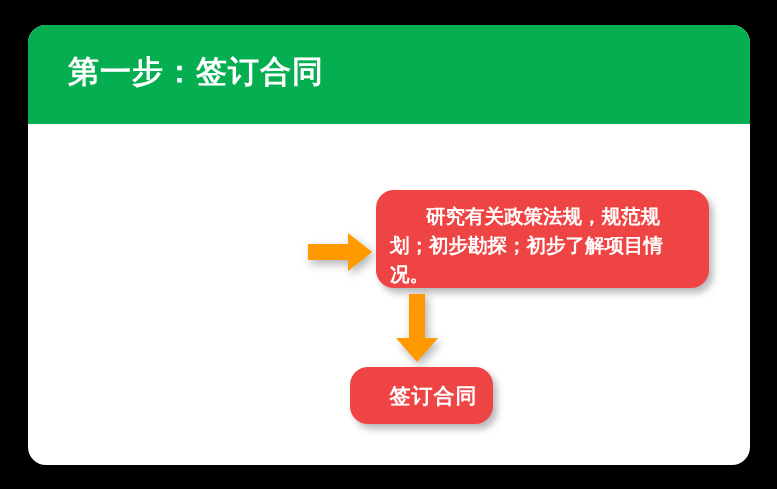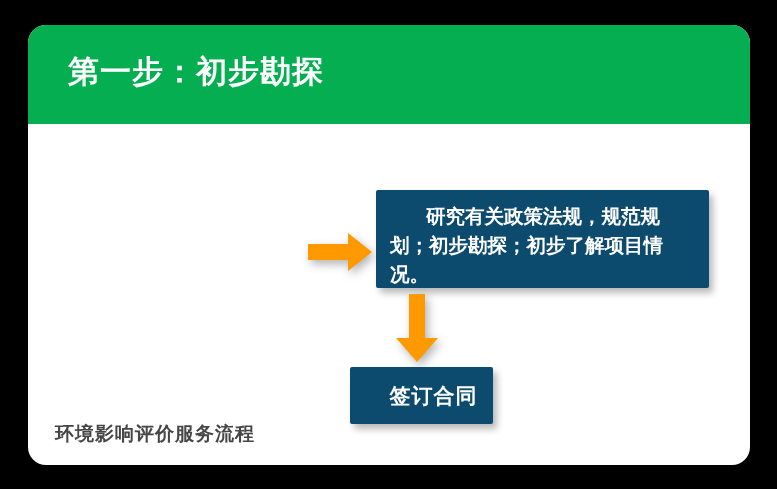--- a/index.html
+++ b/index.html
@@ -59,22 +59,22 @@
   #diagram-area {
     position: absolute;
     left: 0;
     top: 99px;
     width: 722px;
     height: 341px;
   }
 
   .flow-box {
     position: absolute;
-    background: #0c4a6e;
-    border-radius: 2px;
+    background: #ef4444;
+    border-radius: 18px;
     box-sizing: border-box;
     color: #ffffff;
     font-weight: bold;
     box-shadow: 4px 5px 7px rgba(0,0,0,0.28);
   }
 
   
   #box-initial-contact {
     left: 48px;
     top: 98px;
@@ -143,21 +143,21 @@
   }
 </style>
 </head>
 <body>
 
 <div id="slide-canvas">
 
   <div id="slide-card">
 
     <div id="header-band">
-      <div id="header-title">第一步：初步勘探</div>
+      <div id="header-title">第一步：签订合同</div>
     </div>
 
     <div id="diagram-area">
 
 
       <div class="arrow" id="arrow-right">
         <svg width="64" height="40" viewBox="0 0 64 40" xmlns="http://www.w3.org/2000/svg">
           <polygon points="0,12 40,12 40,1 64,20 40,39 40,28 0,28" fill="#FF9900"></polygon>
         </svg>
       </div>
@@ -165,17 +165,16 @@
       <div class="flow-box" id="box-research">研究有关政策法规，规范规划；初步勘探；初步了解项目情况。</div>
 
       <div class="arrow" id="arrow-down">
         <svg width="44" height="68" viewBox="0 0 44 68" xmlns="http://www.w3.org/2000/svg">
           <polygon points="14,0 30,0 30,44 43,44 22,68 1,44 14,44" fill="#FF9900"></polygon>
         </svg>
       </div>
 
       <div class="flow-box" id="box-sign-contract">签订合同</div>
 
-      <div id="footer-caption">环境影响评价服务流程</div>
 
     </div>
   </div>
 </div>
 
 </body></html>

